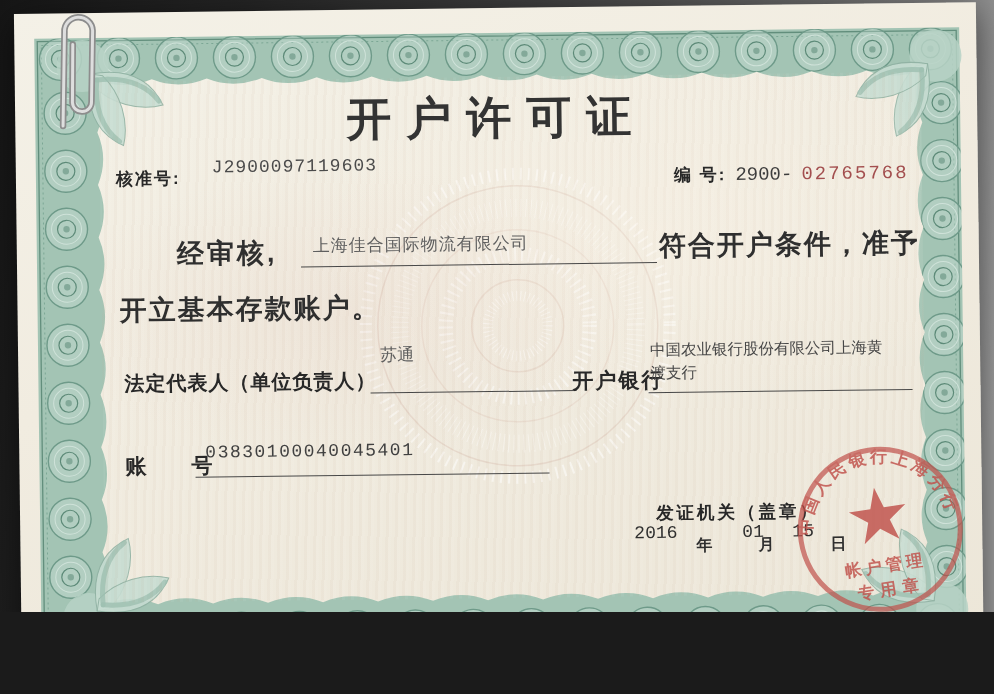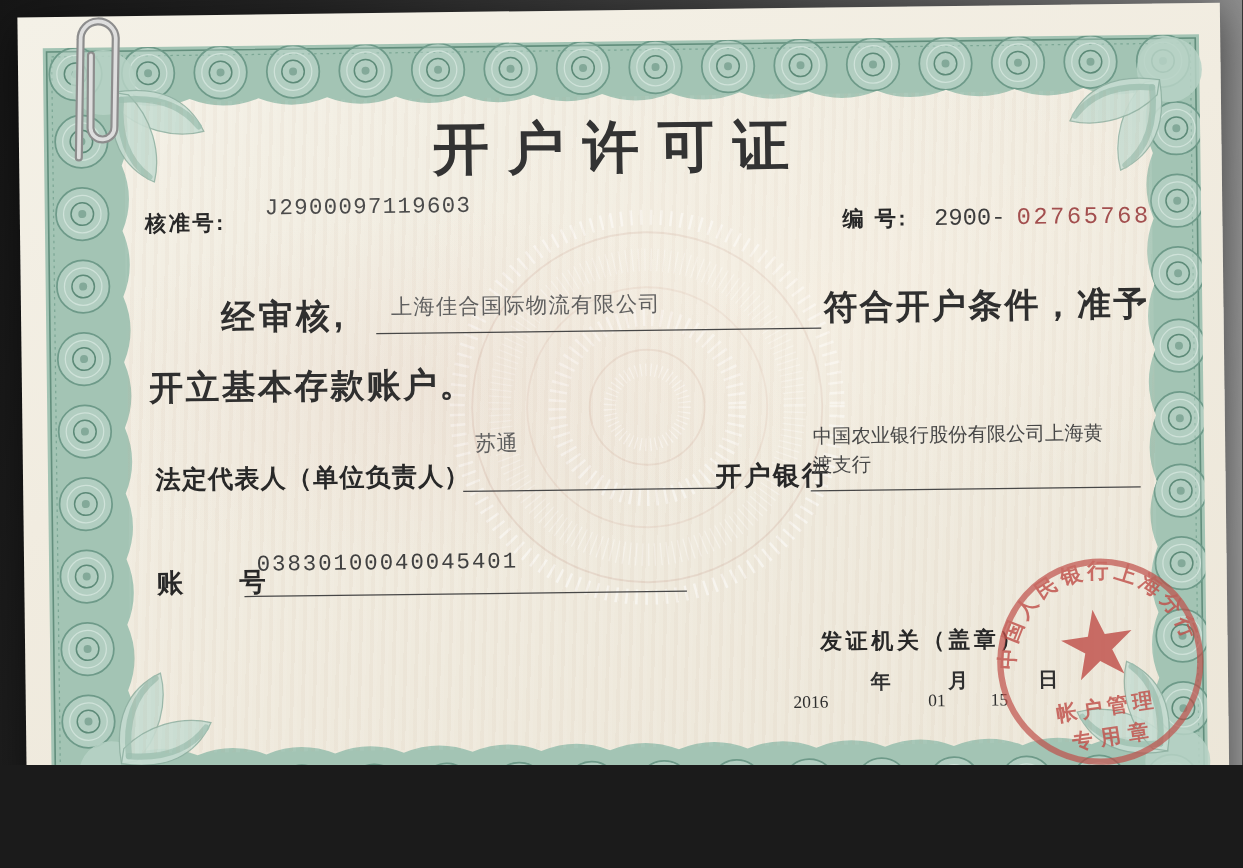--- a/index.html
+++ b/index.html
@@ -18,41 +18,41 @@
       repeating-linear-gradient(92deg, rgba(198,170,148,.07) 0 3px, rgba(255,255,255,.05) 3px 6px, transparent 6px 9px);}
   .t{position:absolute;white-space:nowrap;color:#2f2f2f;}
   .title{left:0;top:80px;width:100%;text-align:center;font-family:"DejaVu Serif",serif;
     font-size:45px;font-weight:bold;letter-spacing:15px;color:#333;}
   .lbl{font-weight:bold;color:#282828;}
   .mono{font-family:"Liberation Mono",monospace;}
   .appr-label{left:100px;top:155px;font-size:17px;letter-spacing:2px;}
   .appr-value{left:196px;top:146px;font-size:18px;color:#4b4b4b;letter-spacing:1px;}
   .serial{left:658px;top:158px;display:flex;align-items:baseline;gap:9px;}
   .serial .s-label{font-size:17px;font-weight:bold;letter-spacing:2px;color:#282828;}
-  .serial .s-prefix{font-size:19px;color:#3d3d3d;margin-left:12px;}
+  .serial .s-prefix{font-size:19px;color:#3d3d3d;}
   .serial .s-number{font-size:19px;letter-spacing:2px;color:#a34f4f;}
   .reviewed{left:160px;top:224px;font-size:27px;font-weight:bold;letter-spacing:3px;}
   .company{left:296px;top:224px;font-size:17px;color:#5f5f5f;letter-spacing:1px;}
   .condition{left:642px;top:222px;font-size:27px;font-weight:bold;letter-spacing:2px;}
   .openline{left:102px;top:280px;font-size:27px;font-weight:bold;letter-spacing:2px;}
   .rep-label{left:106px;top:358px;font-size:20px;letter-spacing:1px;}
   .rep-value{left:362px;top:334px;font-size:17px;color:#5f5f5f;}
   .bank-label{left:554px;top:360px;font-size:21px;letter-spacing:2px;}
   .bank-value{left:632px;top:332px;font-size:15.5px;color:#474747;line-height:23px;white-space:normal;width:276px;}
   .acct-label{left:106px;top:440px;font-size:21px;letter-spacing:12px;}
   .acct-value{left:186px;top:431px;font-size:18px;color:#414141;letter-spacing:1.5px;}
   .rule{position:absolute;border-bottom:1.6px solid #474747;height:0;}
   .rule-company{left:284px;top:256px;width:356px;}
   .rule-rep{left:352px;top:383px;width:206px;}
   .rule-bank{left:630px;top:386px;width:264px;}
   .rule-acct{left:176px;top:465px;width:354px;}
   .issuer{left:636px;top:495px;font-size:17.5px;letter-spacing:3px;}
   .dateband{left:614px;top:515px;width:250px;height:40px;}
   .dateband span{position:absolute;color:#2f2f2f;}
-  .d-num{font-size:14px;top:2px;font-family:Liberation Serif, serif;color:#3c3c3c;margin-top:32px;}
+  .d-num{font-size:18px;top:2px;font-family:Liberation Mono, monospace;color:#3c3c3c;}
   .d-unit{font-size:16px;font-weight:bold;top:15px;}
   .d-year{left:0;} .d-yu{left:62px;} .d-month{left:108px;} .d-mu{left:124px;}
   .d-day{left:158px;text-align:center;} .d-du{left:196px;}
   .seal{position:absolute;left:762px;top:428px;width:196px;height:196px;opacity:.82;}
   .clip{position:absolute;left:38px;top:-12px;width:62px;height:130px;transform:rotate(4deg);}
 </style>
 </head>
 <body>
 
 <div class="photo">

